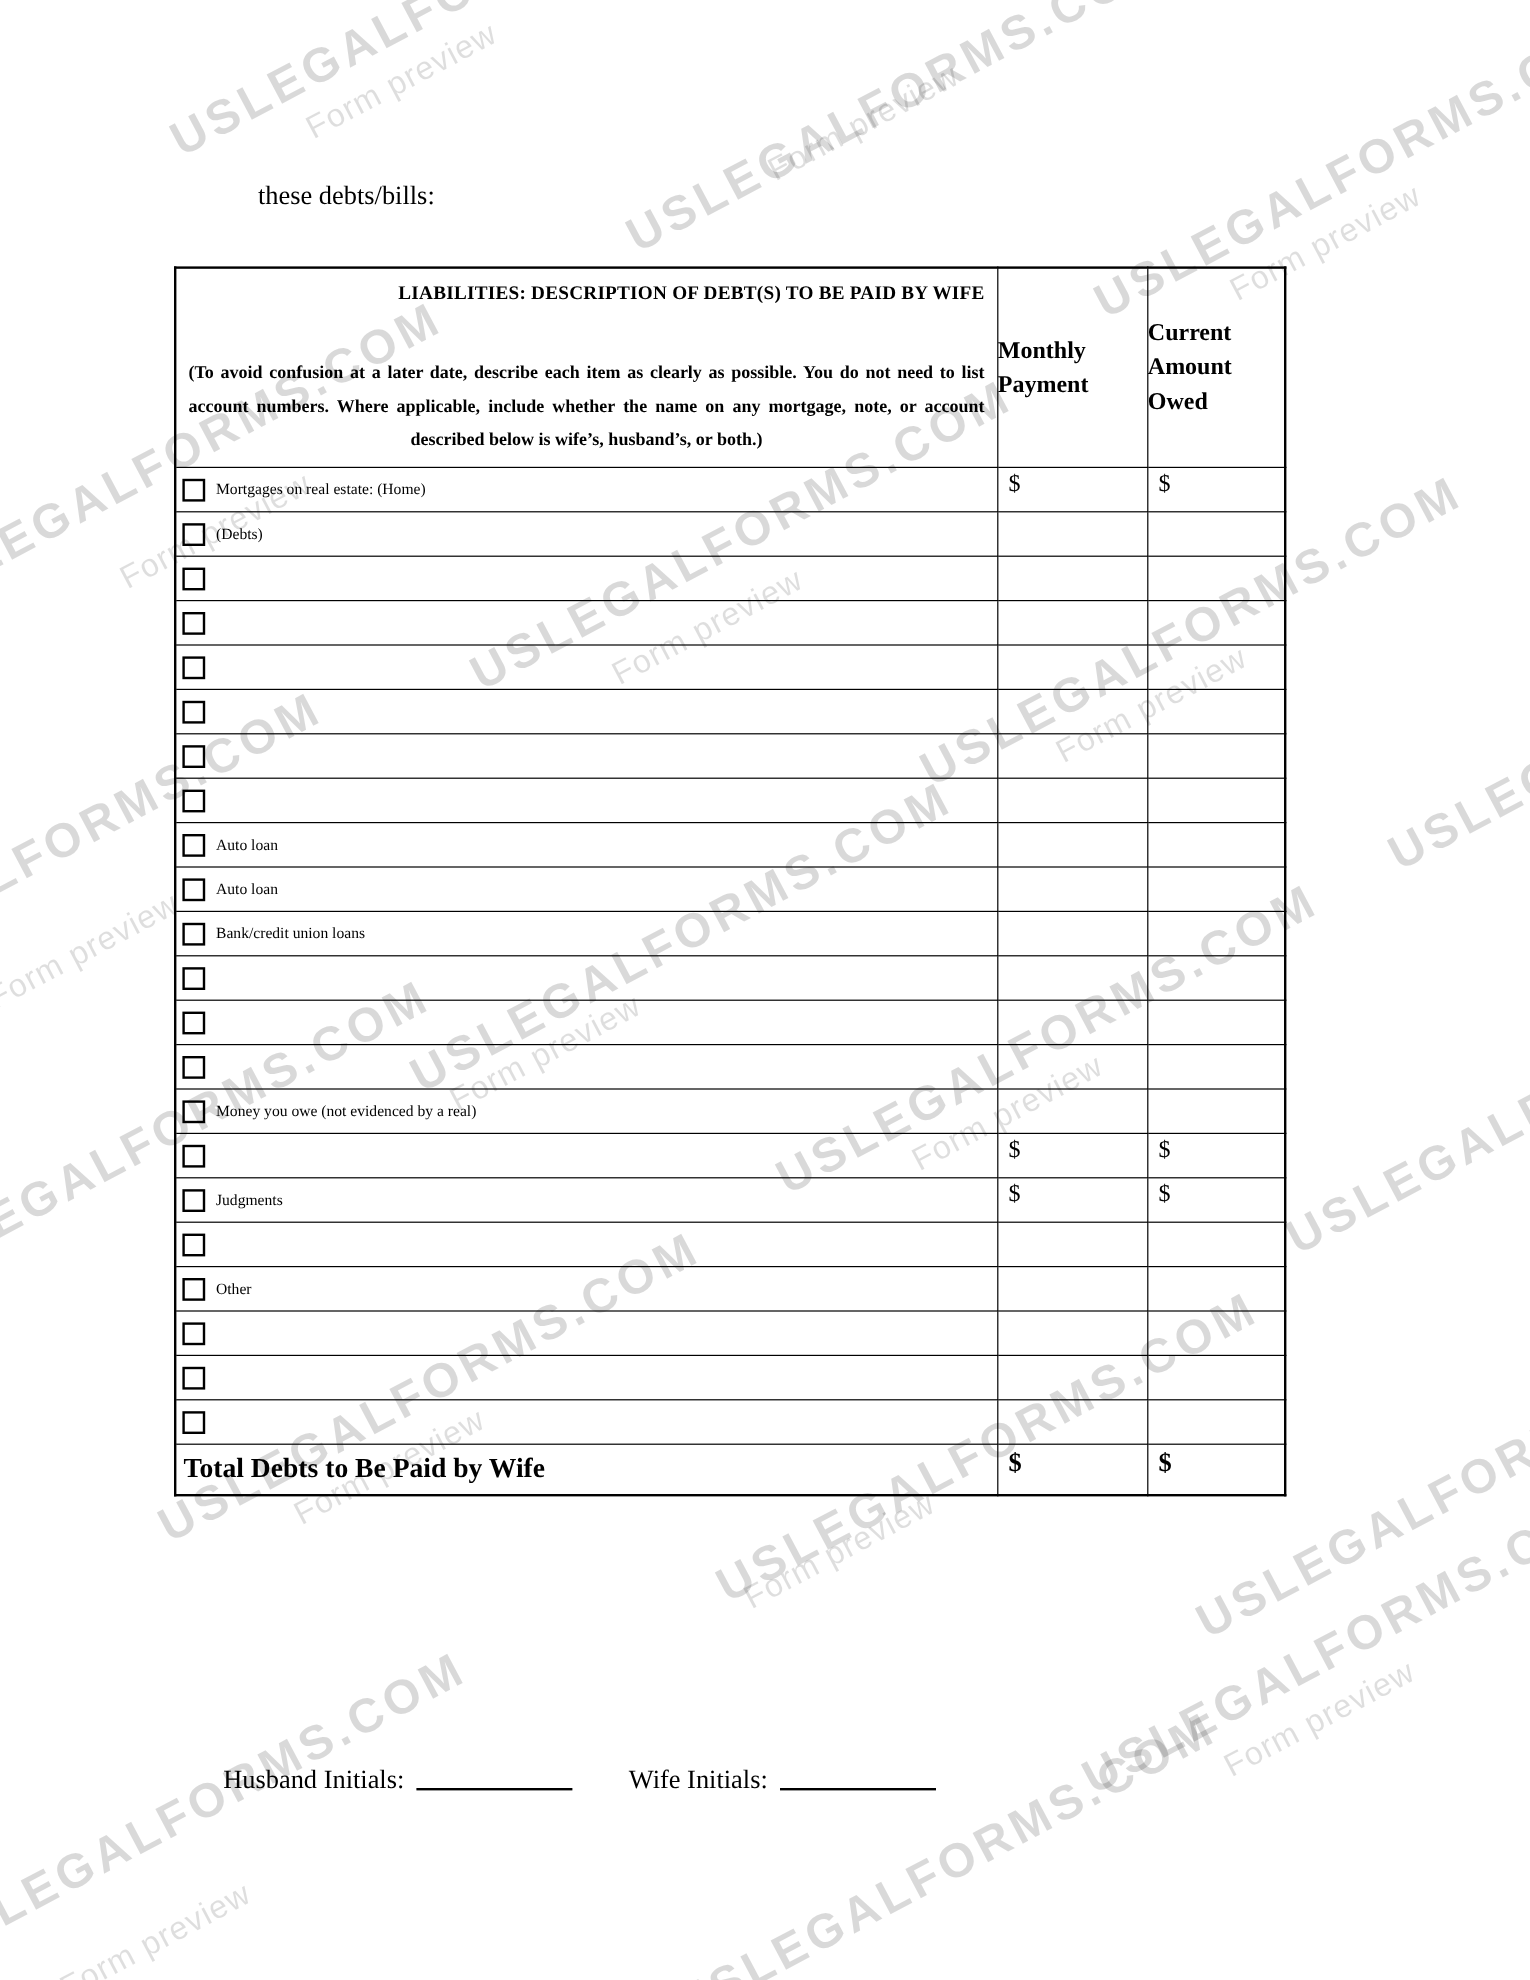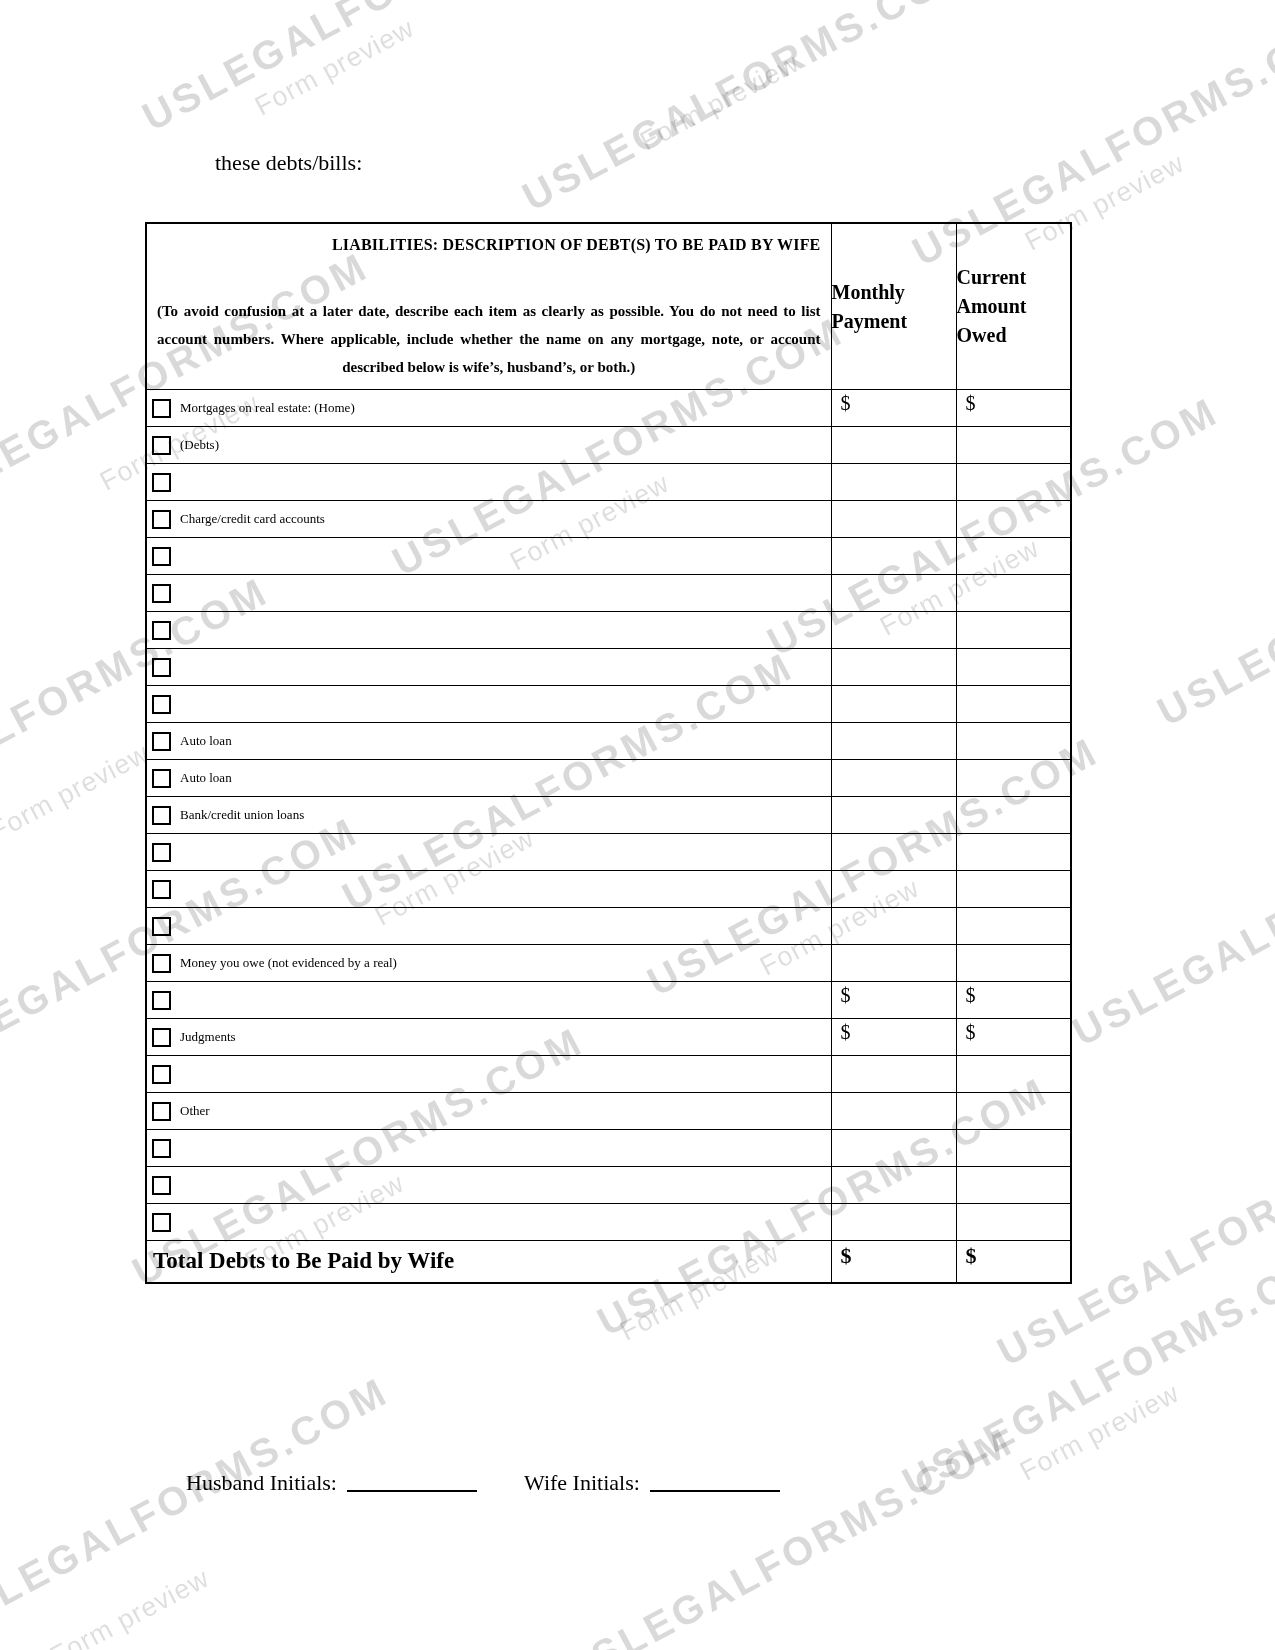--- a/index.html
+++ b/index.html
@@ -138,30 +138,20 @@
     <td class="desc-cell">
       <span class="desc-inner">
         <span class="checkbox"></span>
         <span class="row-label"></span>
       </span>
     </td>
     <td class="money-cell"></td>
     <td class="money-cell"></td>
   </tr>
 
-  <tr>
-    <td class="desc-cell">
-      <span class="desc-inner">
-        <span class="checkbox"></span>
-        <span class="row-label">Charge/credit card accounts</span>
-      </span>
-    </td>
-    <td class="money-cell"></td>
-    <td class="money-cell"></td>
-  </tr>
 
   <tr>
     <td class="desc-cell">
       <span class="desc-inner">
         <span class="checkbox"></span>
         <span class="row-label"></span>
       </span>
     </td>
     <td class="money-cell"></td>
     <td class="money-cell"></td>

